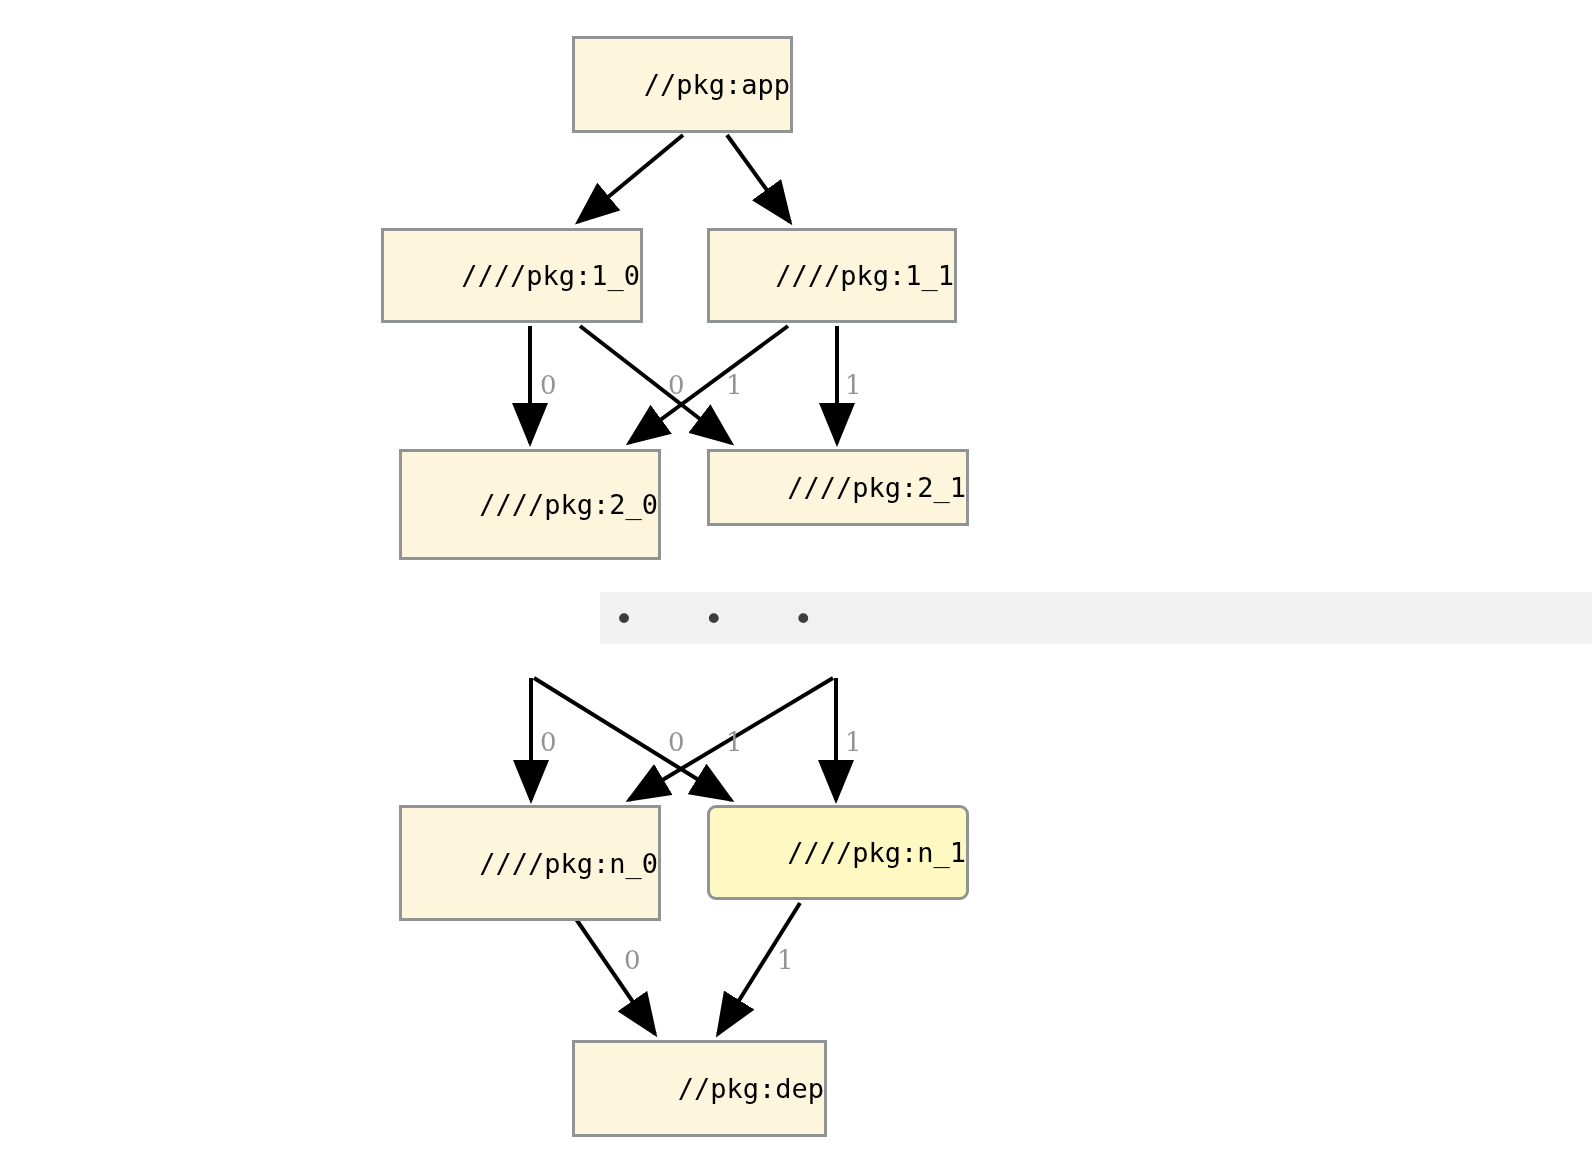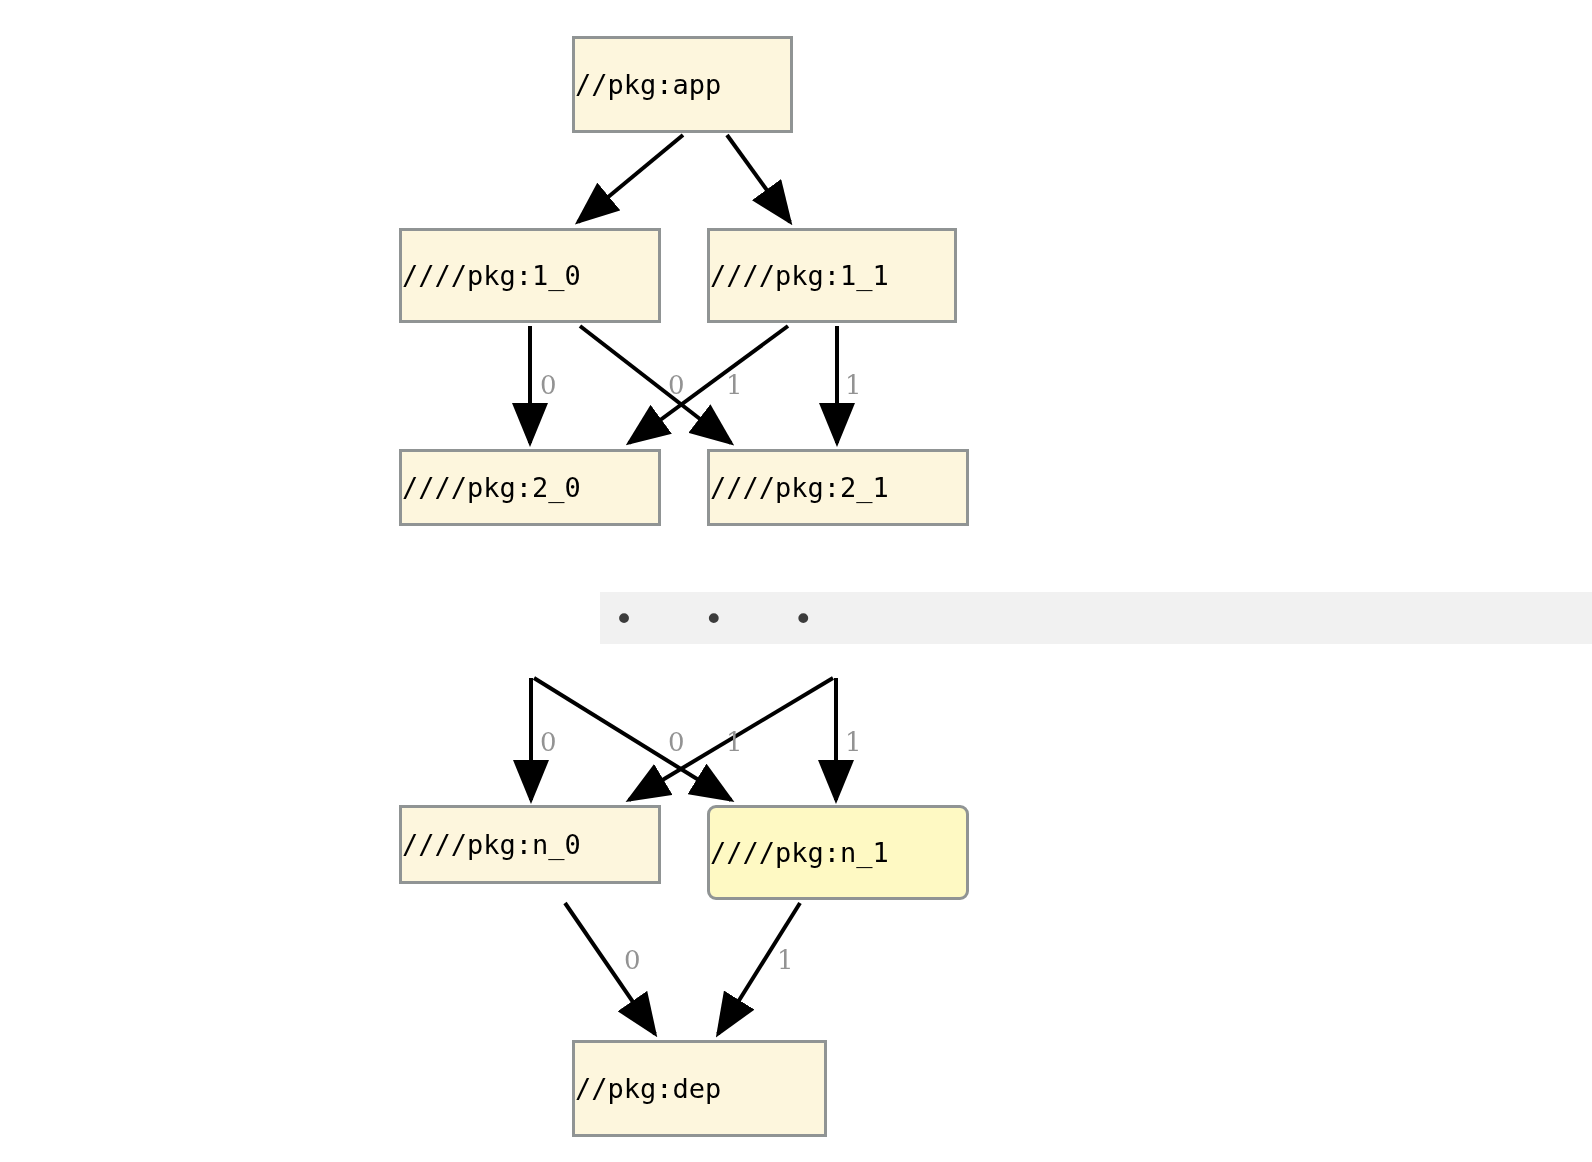--- a/index.html
+++ b/index.html
@@ -24,21 +24,21 @@
     width: 1592px;
     height: 1162px;
   }
   .node-box {
     position: absolute;
     box-sizing: border-box;
     background: #fdf6dd;
     border: 3px solid #909494;
     display: flex;
     align-items: center;
-    justify-content: flex-start;
+    justify-content: flex-end;
   }
   .node-label {
     font-family: "DejaVu Sans Mono", monospace;
     font-size: 27px;
     color: #000000;
     letter-spacing: 0px;
     white-space: pre;
   }
   .edge-label {
     position: absolute;
@@ -89,33 +89,33 @@
         <line x1="836" y1="678" x2="836" y2="800" stroke="#000000" stroke-width="4" marker-end="url(#arrowhead)"></line>
         <line x1="565" y1="903" x2="655" y2="1034" stroke="#000000" stroke-width="4" marker-end="url(#arrowhead)"></line>
         <line x1="800" y1="903" x2="718" y2="1034" stroke="#000000" stroke-width="4" marker-end="url(#arrowhead)"></line>
       </g>
   </svg>
 
   <div id="nodes-layer">
       <div class="node-box" style="left: 572px; top: 36px; width: 221px; height: 97px; background: rgb(253, 246, 221); border-color: rgb(144, 148, 148);">
         <span class="node-label">//pkg:app</span>
       </div>
-      <div class="node-box" style="left: 399px; top: 228px; width: 262px; height: 95px; background: rgb(253, 246, 221); border-color: rgb(144, 148, 148);">
+      <div class="node-box" style="left: 381px; top: 228px; width: 262px; height: 95px; background: rgb(253, 246, 221); border-color: rgb(144, 148, 148);">
         <span class="node-label">////pkg:1_0</span>
       </div>
       <div class="node-box" style="left: 707px; top: 228px; width: 250px; height: 95px; background: rgb(253, 246, 221); border-color: rgb(144, 148, 148);">
         <span class="node-label">////pkg:1_1</span>
       </div>
-      <div class="node-box" style="left: 399px; top: 449px; width: 262px; height: 77px; background: rgb(253, 246, 221); border-color: rgb(144, 148, 148);">
+      <div class="node-box" style="left: 399px; top: 449px; width: 262px; height: 111px; background: rgb(253, 246, 221); border-color: rgb(144, 148, 148);">
         <span class="node-label">////pkg:2_0</span>
       </div>
       <div class="node-box" style="left: 707px; top: 449px; width: 262px; height: 77px; background: rgb(253, 246, 221); border-color: rgb(144, 148, 148);">
         <span class="node-label">////pkg:2_1</span>
       </div>
-      <div class="node-box" style="left: 399px; top: 805px; width: 262px; height: 79px; background: rgb(253, 246, 221); border-color: rgb(144, 148, 148);">
+      <div class="node-box" style="left: 399px; top: 805px; width: 262px; height: 116px; background: rgb(253, 246, 221); border-color: rgb(144, 148, 148);">
         <span class="node-label">////pkg:n_0</span>
       </div>
       <div class="node-box" style="left: 707px; top: 805px; width: 262px; height: 95px; background: #fef9c3; border-color: rgb(144, 148, 148); border-radius: 9px;">
         <span class="node-label">////pkg:n_1</span>
       </div>
       <div class="node-box" style="left: 572px; top: 1040px; width: 255px; height: 97px; background: rgb(253, 246, 221); border-color: rgb(144, 148, 148);">
         <span class="node-label">//pkg:dep</span>
       </div>
     </div>
   <div id="edge-labels-layer">

